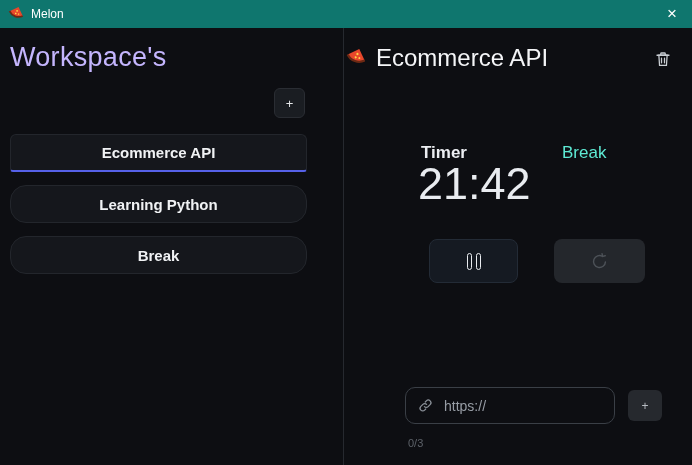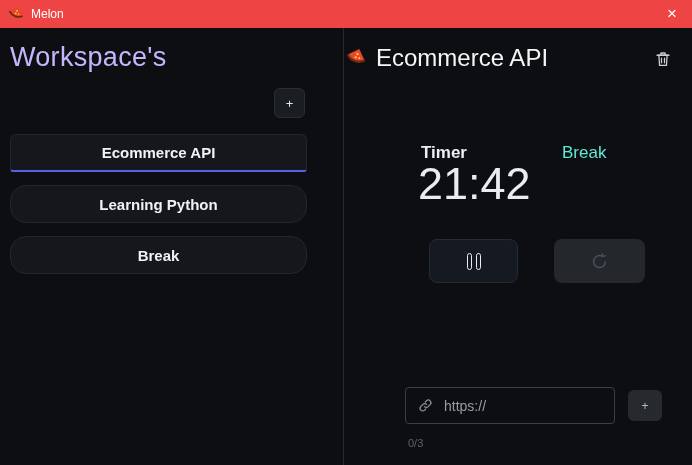--- a/index.html
+++ b/index.html
@@ -1,20 +1,20 @@
 <!DOCTYPE html>
 <html><head>
 <meta charset="utf-8">
 <style>
   html,body{margin:0;padding:0;background:#000;}
   body{width:692px;height:465px;overflow:hidden;font-family:"Liberation Sans",sans-serif;}
   .window{position:relative;width:692px;height:465px;background:#0d0e12;overflow:hidden;}
 
   
-  .titlebar{position:absolute;top:0;left:0;width:692px;height:28px;background:#ef4444;display:flex;align-items:center;}
+  .titlebar{position:absolute;top:0;left:0;width:692px;height:28px;background:#0f766e;display:flex;align-items:center;}
   .titlebar-icon{width:14px;height:14px;margin-left:9px;transform:rotate(-25deg);}
   .titlebar-title{color:#ffffff;font-size:12px;margin-left:8px;}
   .close-btn{position:absolute;right:0;top:0;width:40px;height:28px;display:flex;align-items:center;justify-content:center;color:#ffffff;font-size:17px;font-weight:300;cursor:pointer;}
 
   
   .divider{position:absolute;left:343px;top:28px;bottom:0;width:1px;background:#26292f;}
 
   
   .ws-heading{position:absolute;left:10px;top:42px;font-size:27px;color:#c4b5fd;letter-spacing:.3px;}
   .add-ws-btn{position:absolute;left:274px;top:88px;width:31px;height:30px;box-sizing:border-box;background:#1a1d22;border:1px solid #2a2d33;border-radius:6px;color:#e6e8ea;font-size:13px;display:flex;align-items:center;justify-content:center;cursor:pointer;}
@@ -31,21 +31,21 @@
   .timer-label{position:absolute;left:421px;top:143px;font-size:17px;font-weight:600;color:#eceef2;}
   .timer-value{position:absolute;left:418px;top:158px;font-size:45px;color:#e9ecf0;}
   .break-label{position:absolute;left:562px;top:143px;font-size:17px;font-weight:400;color:#5eead4;}
   .break-value{position:absolute;left:556px;top:158px;font-size:45px;color:#5d6167;}
 
   .pause-btn{position:absolute;left:429px;top:239px;width:89px;height:44px;box-sizing:border-box;background:#151a22;border:1px solid #232b36;border-radius:8px;display:flex;align-items:center;justify-content:center;gap:4px;cursor:pointer;}
   .pause-bar{width:5px;height:17px;box-sizing:border-box;border:1.6px solid #e9ecf0;border-radius:2.5px;background:transparent;}
   .reset-btn{position:absolute;left:554px;top:239px;width:91px;height:44px;box-sizing:border-box;background:#24272c;border:none;border-radius:8px;display:flex;align-items:center;justify-content:center;cursor:pointer;}
 
   
-  .url-box{position:absolute;left:405px;top:387px;width:210px;height:37px;box-sizing:border-box;border:1px solid #3a3f46;border-radius:4px;background:transparent;display:flex;align-items:center;padding:0 12px;gap:9px;}
+  .url-box{position:absolute;left:405px;top:387px;width:210px;height:37px;box-sizing:border-box;border:1px solid #3a3f46;border-radius:10px;background:transparent;display:flex;align-items:center;padding:0 12px;gap:9px;}
   .url-box input{flex:1;min-width:0;background:transparent;border:none;outline:none;color:#dfe2e6;font-size:14px;font-family:"Liberation Sans",sans-serif;}
   .url-box input::placeholder{color:#979da5;}
   .add-link-btn{position:absolute;left:628px;top:390px;width:34px;height:31px;box-sizing:border-box;background:#26292e;border:none;border-radius:6px;color:#b6bbc1;font-size:12px;display:flex;align-items:center;justify-content:center;cursor:pointer;}
   .link-counter{position:absolute;left:408px;top:437px;font-size:11px;color:#5c6168;}
 </style>
 </head>
 <body>
 
 <div class="window">
 

